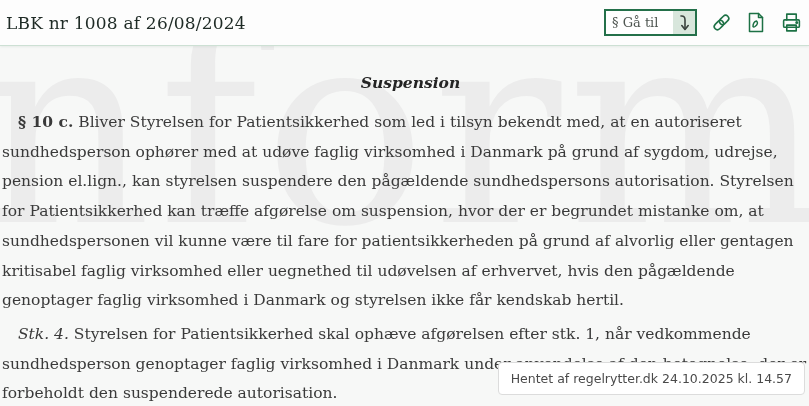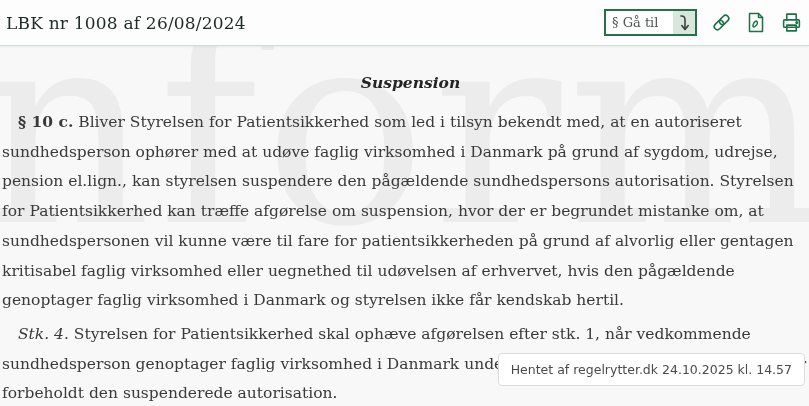--- a/index.html
+++ b/index.html
@@ -51,21 +51,21 @@
   .law-par{
     position:relative;z-index:1;margin:14px 2px 0 2px;
     font-size:15.5px;line-height:29.7px;color:#3a3a3a;
     text-indent:16px;text-align:left;
   }
   .law-par + .law-par{margin-top:4px;}
   .lead-bold{font-weight:bold;}
   .lead-italic{font-style:italic;}
   
   .stamp{
-    position:absolute;z-index:4;right:4px;bottom:20px;
+    position:absolute;z-index:4;right:4px;bottom:11px;
     background:#ffffff;border:1px solid #dcdcdc;border-radius:4px;
     padding:8px 12px;font-family:"DejaVu Sans", sans-serif;
     font-size:12.5px;color:#4a4a4a;white-space:nowrap;
   }
 </style>
 </head>
 <body>
 
 <header class="topbar">
   <span class="doc-title">LBK nr 1008 af 26/08/2024</span>

